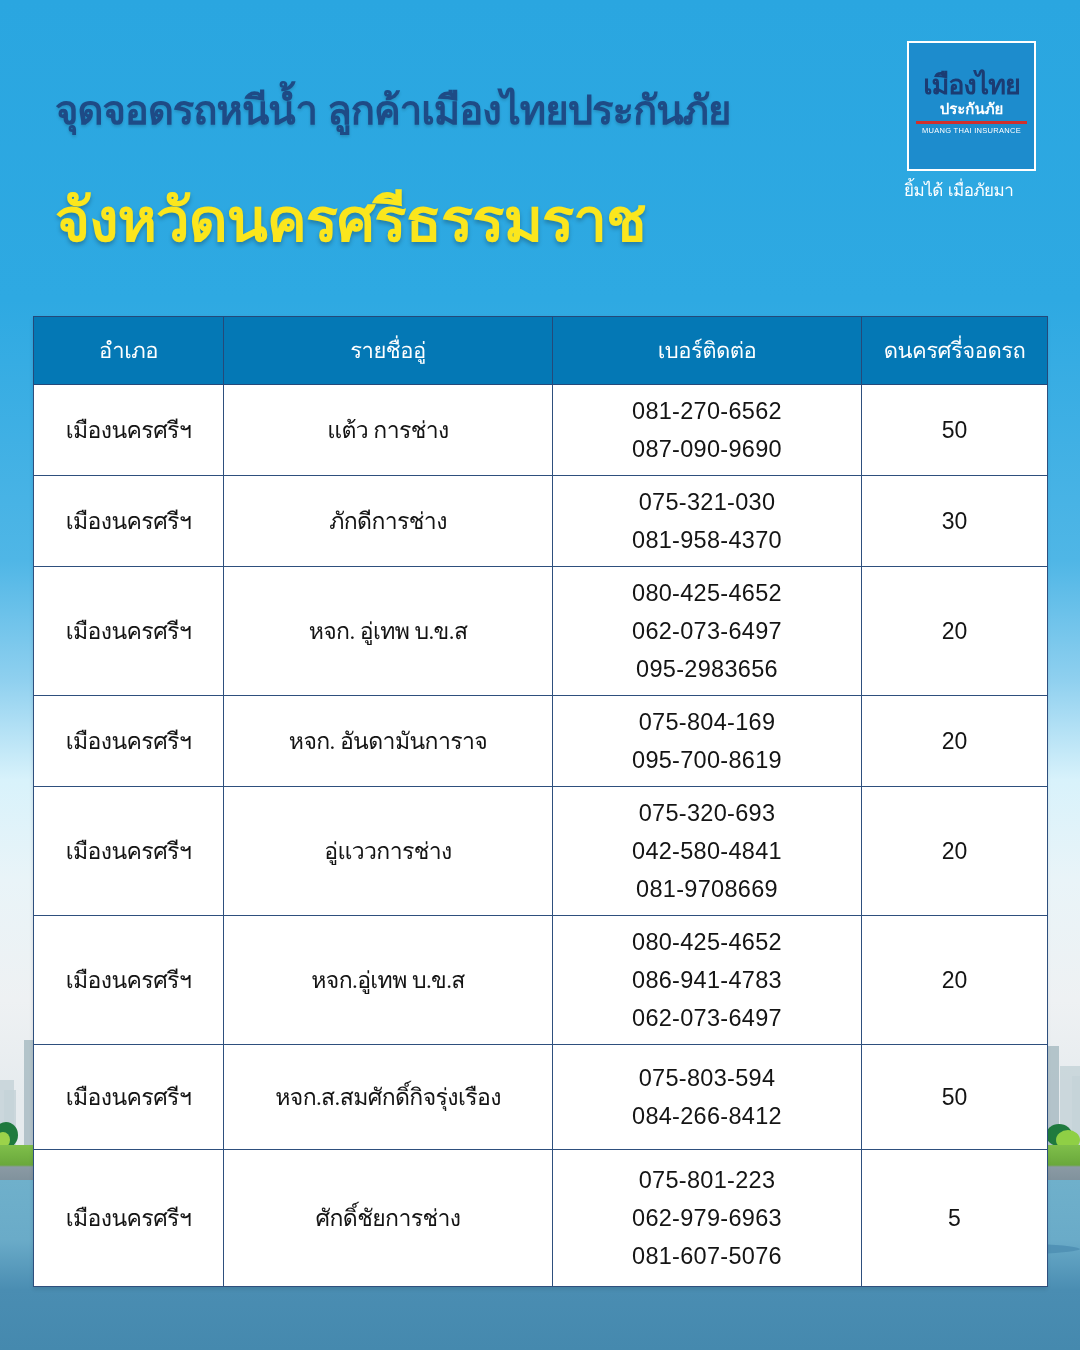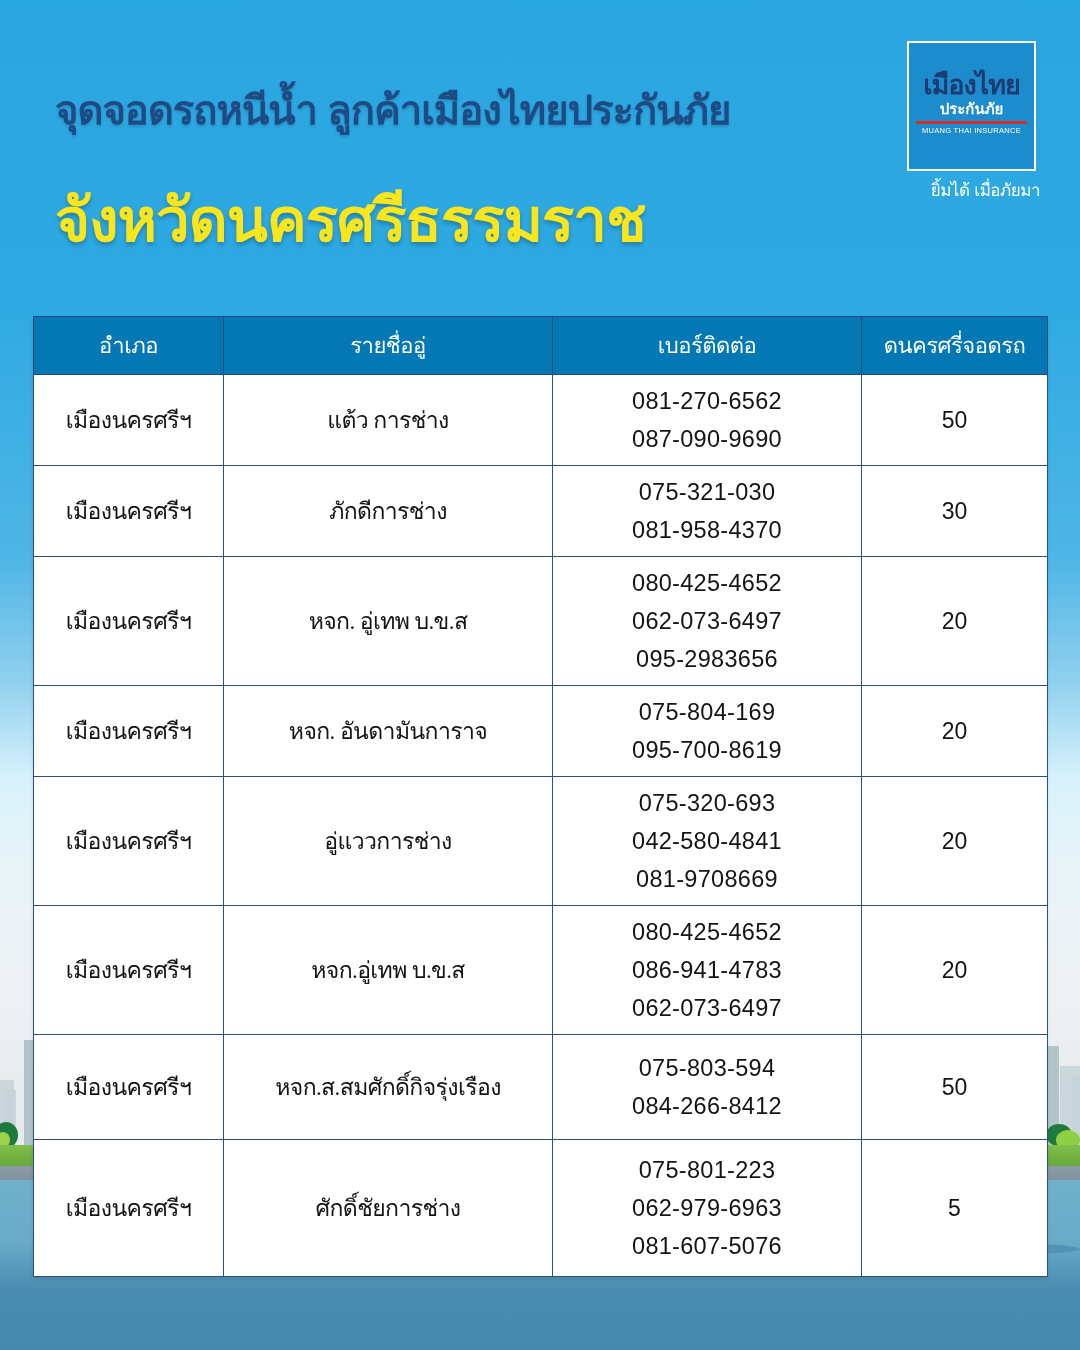--- a/index.html
+++ b/index.html
@@ -78,39 +78,39 @@
     }
     .logo-rule { width: 111px; height: 3px; background: #d0302c; margin-top: 4px; }
     .logo-en {
       margin-top: 2px;
       font-family: "Liberation Sans", sans-serif;
       font-size: 7.5px; color: #ffffff; letter-spacing: 0.3px; white-space: nowrap;
     }
     .logo-slogan {
       position: absolute; left: 904px; top: 176px; width: 136px;
       font-family: "DejaVu Sans", sans-serif;
-      font-size: 17px; color: #ffffff; text-align: right; white-space: nowrap;
+      font-size: 17px; color: #ffffff; text-align: left; white-space: nowrap;
       letter-spacing: -0.5px;
     }
 
     
     .table-wrap {
       position: absolute; left: 33px; top: 316px; width: 1014px;
       box-shadow: 0 2px 4px rgba(0,0,0,0.12);
     }
     table.parking {
       border-collapse: collapse; width: 1014px; table-layout: fixed;
       font-family: "Liberation Sans", sans-serif;
     }
     table.parking col.c1 { width: 190px; }
     table.parking col.c2 { width: 329px; }
     table.parking col.c3 { width: 309px; }
     table.parking col.c4 { width: 186px; }
     table.parking th {
-      height: 58px; background: #0478b5; color: #ffffff;
+      height: 68px; background: #0478b5; color: #ffffff;
       font-family: "DejaVu Sans", sans-serif;
       font-weight: normal; font-size: 22px; letter-spacing: -0.5px;
       border: 1.5px solid #24497a; text-align: center; vertical-align: middle;
       white-space: nowrap;
     }
     table.parking td {
       background: #ffffff; color: #141414;
       border: 1.5px solid #2e4f7d;
       text-align: center; vertical-align: middle;
       font-size: 23px;

